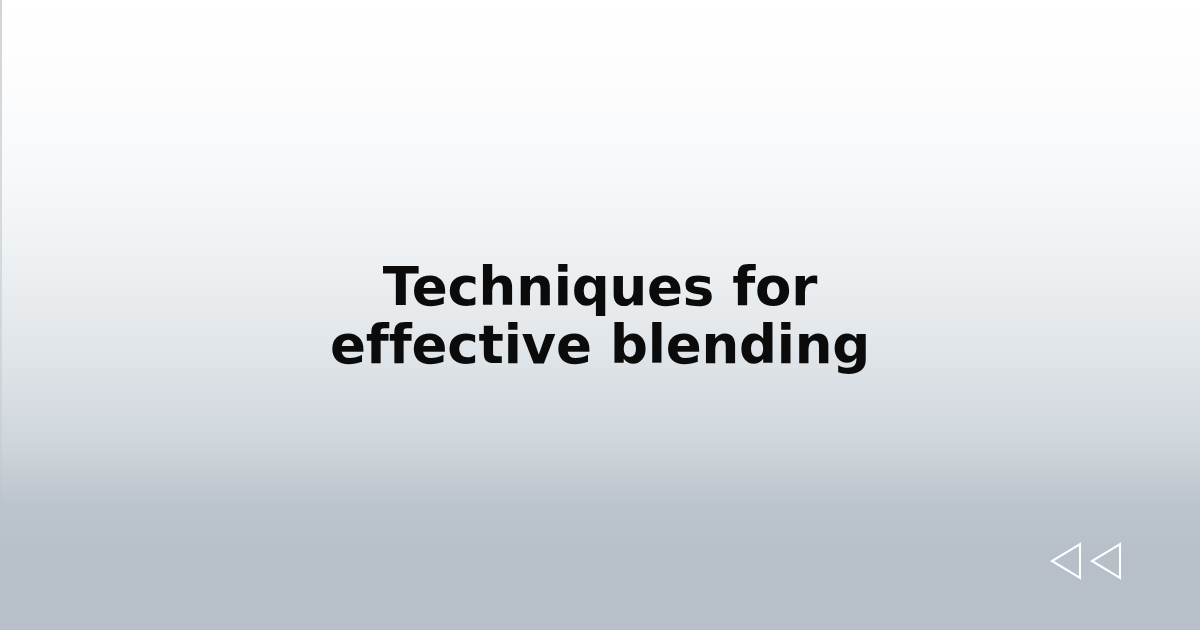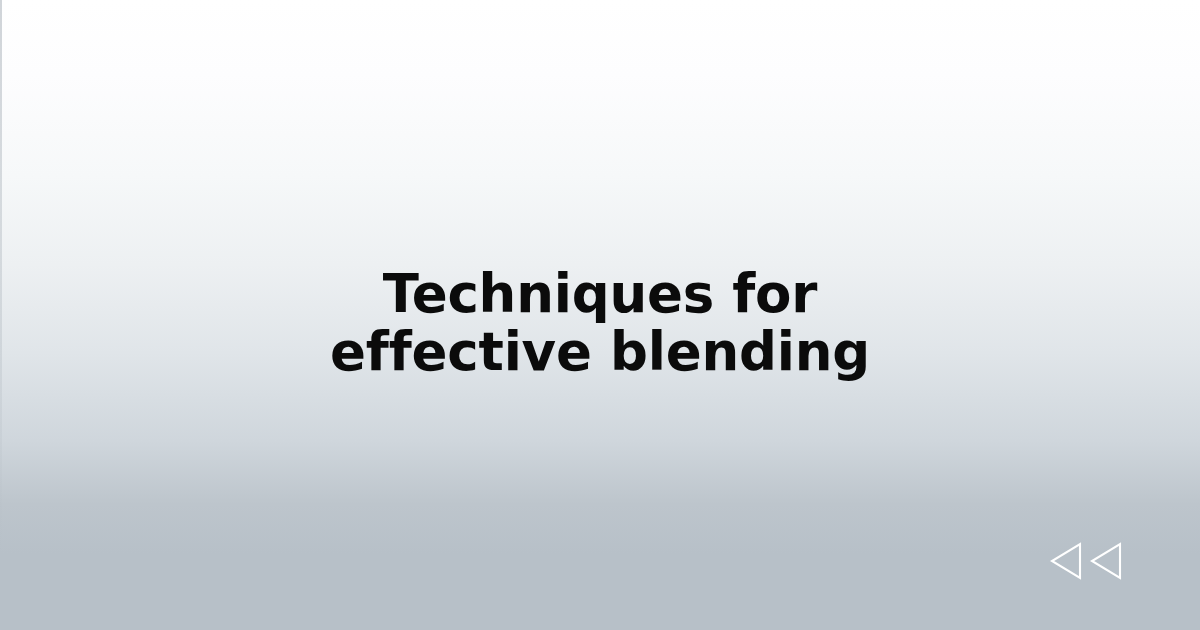--- a/index.html
+++ b/index.html
@@ -48,21 +48,20 @@
     position: absolute;
     left: 0;
     right: 0;
     top: 258px;
     display: flex;
     flex-direction: column;
     align-items: center;
     justify-content: center;
     padding: 0 120px;
     box-sizing: border-box;
-    margin-top: 7px;
   }
 
   .slide-title {
     margin: 0;
     width: 600px;
     text-align: center;
     font-family: "DejaVu Sans", "Liberation Sans", sans-serif;
     font-size: 53px;
     font-weight: 700;
     line-height: 58px;

